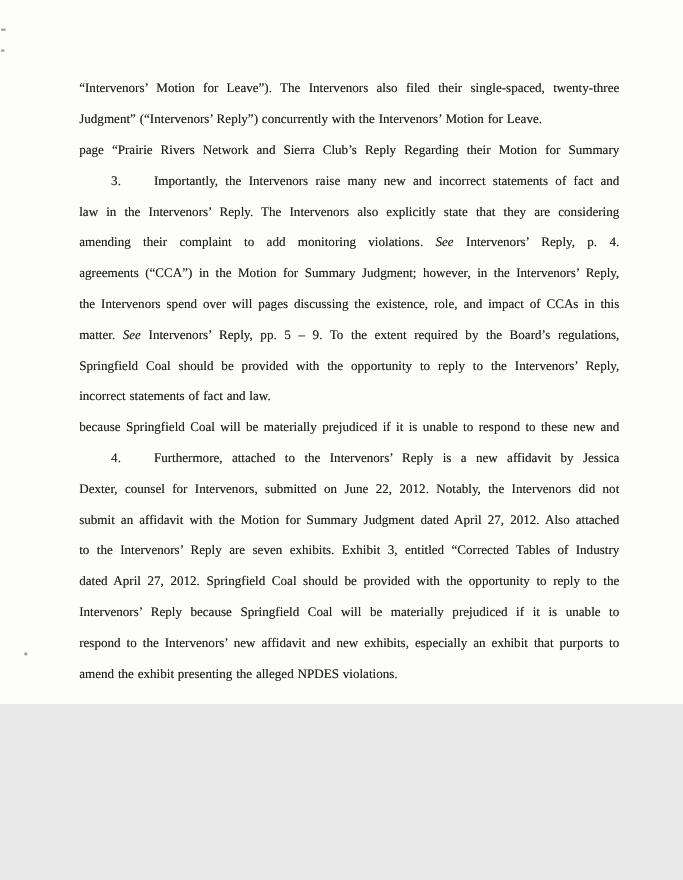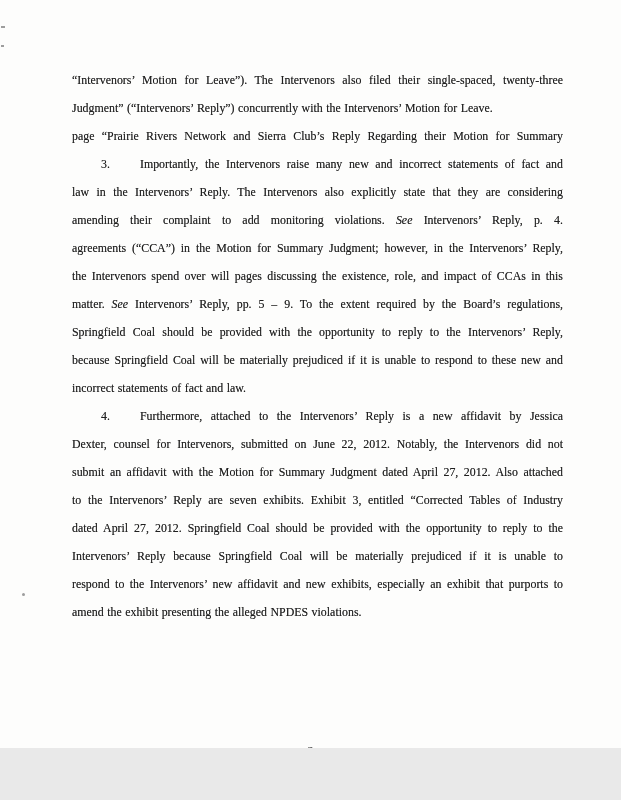--- a/index.html
+++ b/index.html
@@ -1,19 +1,19 @@
 <!DOCTYPE html>
 <html><head>
 <meta charset="utf-8">
 <style>
   html, body { margin: 0; padding: 0; background: #e9e9e9; }
   .page {
     position: relative;
     width: 621px;
-    height: 748px;
+    height: 640px;
     background: #fdfdfc;
     overflow: hidden;
     font-family: "Liberation Serif", "DejaVu Serif", serif;
     color: #1f1f1f;
   }
   .text-block {
     position: absolute;
     left: 72px;
     top: 66px;
     width: 491px;
@@ -74,22 +74,22 @@
       <div class="line"><span>“Intervenors’ Motion for Leave”).  The Intervenors also filed their single-spaced, twenty-three</span></div>
       <div class="line last"><span>Judgment” (“Intervenors’ Reply”) concurrently with the Intervenors’ Motion for Leave.</span></div>
       <div class="line"><span>page “Prairie Rivers Network and Sierra Club’s Reply Regarding their Motion for Summary</span></div>
       <div class="line"><span class="indent"></span><span>3.</span><span class="tab"></span><span>Importantly, the Intervenors raise many new and incorrect statements of fact and</span></div>
       <div class="line"><span>law in the Intervenors’ Reply.  The Intervenors also explicitly state that they are considering</span></div>
       <div class="line"><span>amending their complaint to add monitoring violations.  </span><span class="it">See</span><span> Intervenors’ Reply, p. 4.</span></div>
       <div class="line"><span>agreements (“CCA”) in the Motion for Summary Judgment; however, in the Intervenors’ Reply,</span></div>
       <div class="line"><span>the Intervenors spend over will pages discussing the existence, role, and impact of CCAs in this</span></div>
       <div class="line"><span>matter.  </span><span class="it">See</span><span> Intervenors’ Reply, pp. 5 – 9.  To the extent required by the Board’s regulations,</span></div>
       <div class="line"><span>Springfield Coal should be provided with the opportunity to reply to the Intervenors’ Reply,</span></div>
+      <div class="line last"><span>incorrect statements of fact and law.</span></div>
       <div class="line"><span>because Springfield Coal will be materially prejudiced if it is unable to respond to these new and</span></div>
-      <div class="line last"><span>incorrect statements of fact and law.</span></div>
       <div class="line"><span class="indent"></span><span>4.</span><span class="tab"></span><span>Furthermore, attached to the Intervenors’ Reply is a new affidavit by Jessica</span></div>
       <div class="line"><span>Dexter, counsel for Intervenors, submitted on June 22, 2012.  Notably, the Intervenors did not</span></div>
       <div class="line"><span>submit an affidavit with the Motion for Summary Judgment dated April 27, 2012.  Also attached</span></div>
       <div class="line"><span>to the Intervenors’ Reply are seven exhibits.  Exhibit 3, entitled “Corrected Tables of Industry</span></div>
       <div class="line"><span>dated April 27, 2012.  Springfield Coal should be provided with the opportunity to reply to the</span></div>
       <div class="line"><span>Intervenors’ Reply because Springfield Coal will be materially prejudiced if it is unable to</span></div>
       <div class="line"><span>respond to the Intervenors’ new affidavit and new exhibits, especially an exhibit that purports to</span></div>
       <div class="line last"><span>amend the exhibit presenting the alleged NPDES violations.</span></div>
     </div>
 

